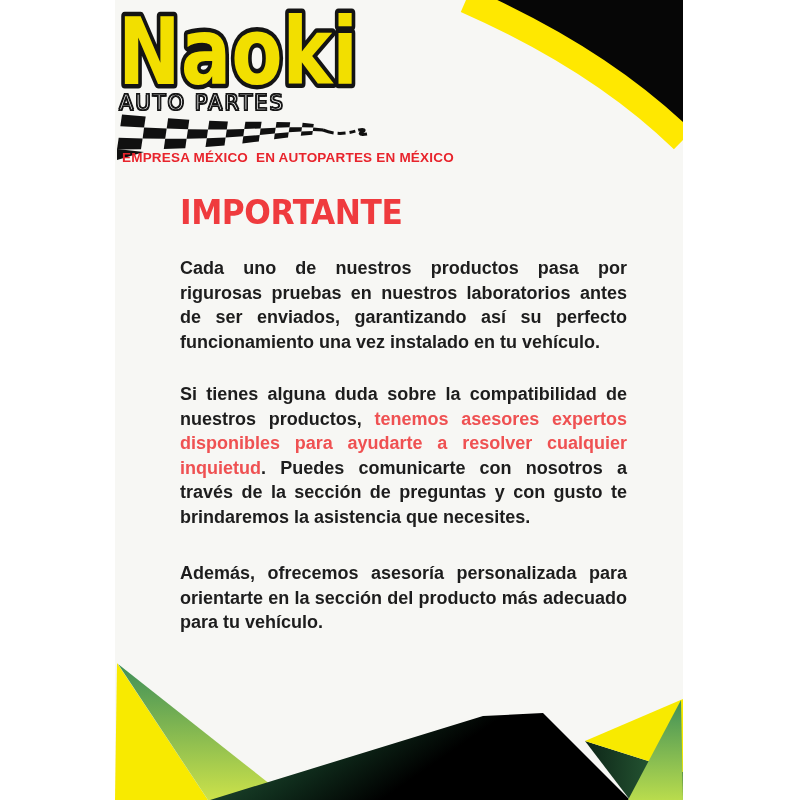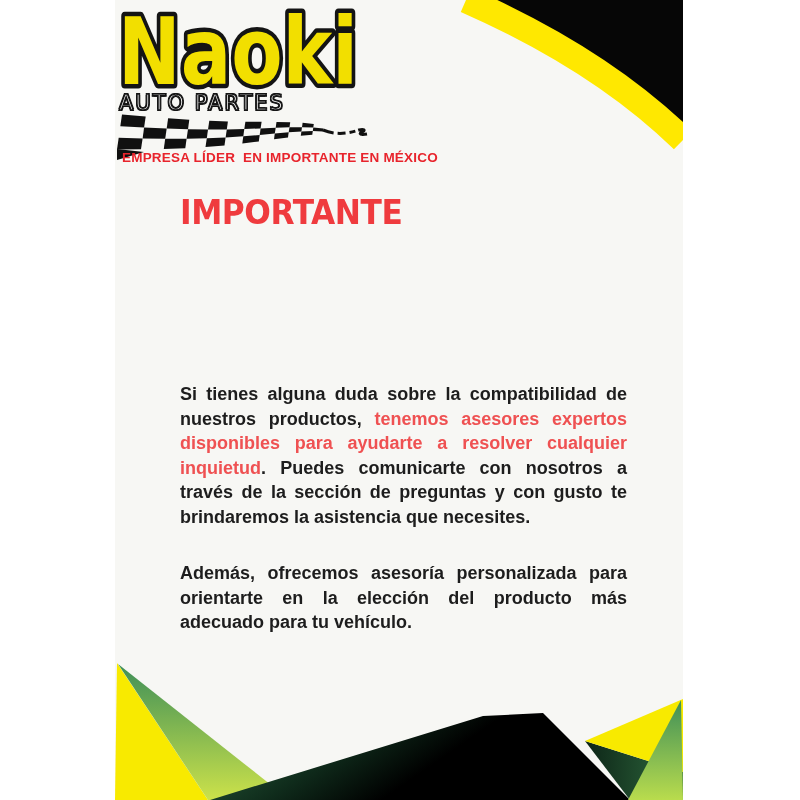--- a/index.html
+++ b/index.html
@@ -69,28 +69,29 @@
         <polygon points="159.5,8.9 173.2,9.2 172.5,14.3 158.7,14.7" fill="#101010"></polygon>
         <polygon points="157.8,20.5 171.7,19.3 171.0,24.4 157.0,26.3" fill="#101010"></polygon>
         <polygon points="172.5,14.3 185.0,14.2 184.4,18.5 171.7,19.3" fill="#101010"></polygon>
         <polygon points="185.6,9.8 196.8,10.9 196.3,14.5 185.0,14.2" fill="#101010"></polygon>
         <polygon points="184.4,18.5 195.8,18.1 195.3,21.7 183.8,22.8" fill="#101010"></polygon>
         <polygon points="196.3,14.5 206.3,15.4 205.9,18.4 195.8,18.1" fill="#101010"></polygon>
         <polygon points="0,36 0,47 27,39" fill="#101010"></polygon>
         <path d="M 206 17 C 218 22 230 21 242 17 c 5 -1 7 0 3 2 c -4 2 -1 3 5 2" fill="none" stroke="#101010" stroke-width="3" stroke-dasharray="11 4 8 4 6 3 14 0"></path>
       </svg>
 
-    <div class="brand-tagline">EMPRESA LÍDER  EN IMPORTANTE EN MÉXICO</div>
+    <div class="brand-tagline">EMPRESA MÉXICO  EN AUTOPARTES EN MÉXICO</div>
 
     <h1 class="heading">IMPORTANTE</h1>
 
+    <p class="para para-1">Cada uno de nuestros productos pasa por rigurosas pruebas en nuestros laboratorios antes de ser enviados, garantizando así su perfecto funcionamiento una vez instalado en tu vehículo.</p>
 
     <p class="para para-2"><span>Si tienes alguna duda sobre la compatibilidad de nuestros productos, </span><span class="hl">tenemos asesores expertos disponibles para ayudarte a resolver cualquier inquietud</span><span>. Puedes comunicarte con nosotros a través de la sección de preguntas y con gusto te brindaremos la asistencia que necesites.</span></p>
 
-    <p class="para para-3">Además, ofrecemos asesoría personalizada para orientarte en la elección del producto más adecuado para tu vehículo.</p>
+    <p class="para para-3">Además, ofrecemos asesoría personalizada para orientarte en la sección del producto más adecuado para tu vehículo.</p>
 
     <svg class="bottom-svg" width="568" height="150" viewBox="0 0 568 150">
       <defs>
         <linearGradient id="g-fan" x1="0" y1="0" x2="0" y2="1">
           <stop offset="0" stop-color="#3e8f58"></stop>
             <stop offset="1" stop-color="#cce24a"></stop>
         </linearGradient>
         <linearGradient id="g-mountain" x1="0" y1="0" x2="1" y2="0.3">
           <stop offset="0" stop-color="#2e6b44"></stop>
             <stop offset="0.4" stop-color="#0f2b1b"></stop>

